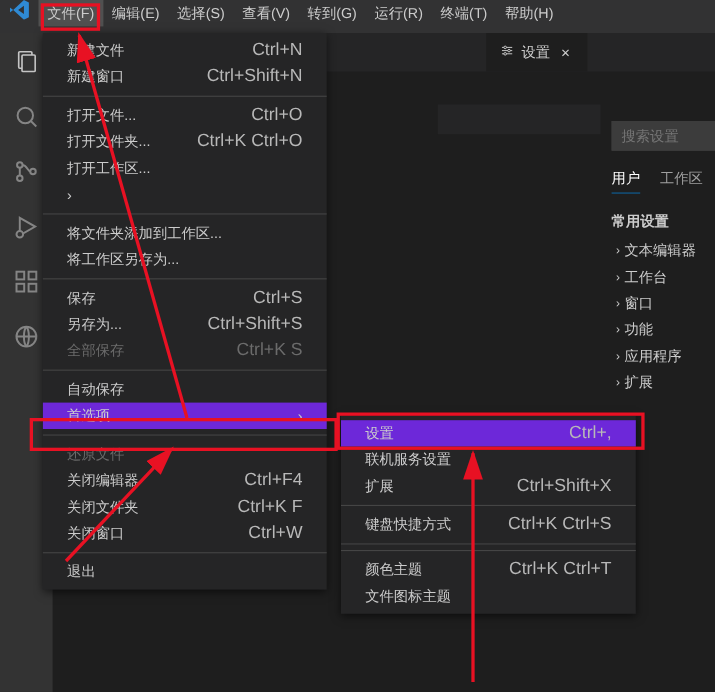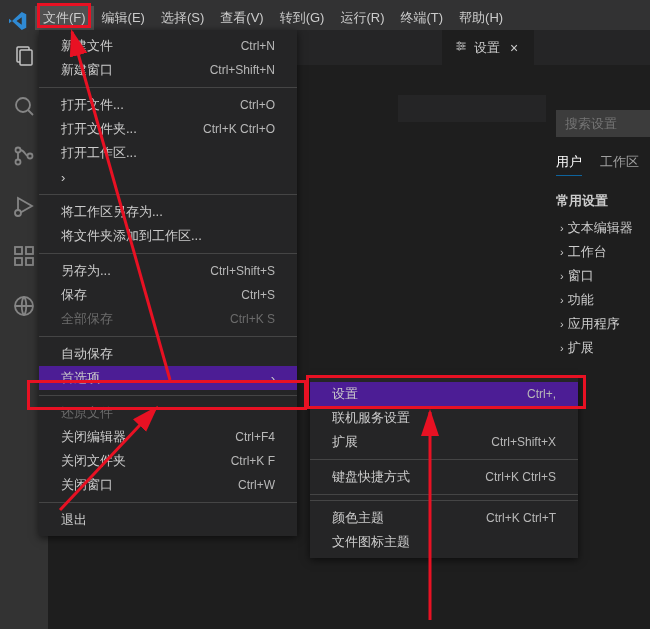--- a/index.html
+++ b/index.html
@@ -9,21 +9,21 @@
     font-family: "Segoe UI", "Microsoft YaHei", sans-serif;
     font-size: 13px;
     color: #cccccc;
     overflow: hidden;
     position: relative;
   }
   .titlebar {
     height: 30px;
     background: #323233;
     display: flex;
-    align-items: flex-end;
+    align-items: flex-start;
   }
   .vscode-icon {
     width: 35px;
     display: flex;
     align-items: center;
     justify-content: center;
   }
   .menubar { display: flex; }
   .menubar-item {
     padding: 3px 8px;
@@ -61,22 +61,22 @@
   .dd-pref { left: 310px; top: 378px; width: 268px; }
   .dd-row {
     display: flex;
     justify-content: space-between;
     align-items: center;
     padding: 3px 22px;
     color: #cccccc;
     height: 24px;
   }
   .dd-row.disabled { color: #6b6b6b; }
-  .dd-row.hl { background: #4c1d95; }
-  .dd-row .kbd { color: #b8b8b8; font-size: 12px; }
+  .dd-row.hl { background: #6d28d9; }
+  .dd-row .kbd { color: #b8b8b8; font-size: 16px; }
   .dd-row.disabled .kbd { color: #6b6b6b; text-align: center; }
   .dd-sep {
     height: 1px;
     background: #454545;
     margin: 5px 0;
   }
   .chev {
     font-size: 13px;
     color: #cccccc;
   }
@@ -304,33 +304,33 @@
     </div>
   <div class="dd-row">
       <span>打开工作区...</span>
       <span class="kbd"></span>
     </div>
   <div class="dd-row">
       <span class="chev">›</span>
     </div>
   <div class="dd-sep"></div>
   <div class="dd-row">
+      <span>将文件夹添加到工作区...</span>
+    </div>
+  <div class="dd-row">
       <span>将工作区另存为...</span>
     </div>
-  <div class="dd-row">
-      <span>将文件夹添加到工作区...</span>
-    </div>
-  <div class="dd-sep"></div>
+  <div class="dd-sep"></div>
+  <div class="dd-row">
+      <span>保存</span>
+      <span class="kbd">Ctrl+S</span>
+    </div>
   <div class="dd-row">
       <span>另存为...</span>
       <span class="kbd">Ctrl+Shift+S</span>
-    </div>
-  <div class="dd-row">
-      <span>保存</span>
-      <span class="kbd">Ctrl+S</span>
     </div>
   <div class="dd-row disabled">
       <span>全部保存</span>
       <span class="kbd">Ctrl+K S</span>
     </div>
   <div class="dd-sep"></div>
   <div class="dd-row">
       <span>自动保存</span>
     </div>
   <div class="dd-row hl">

